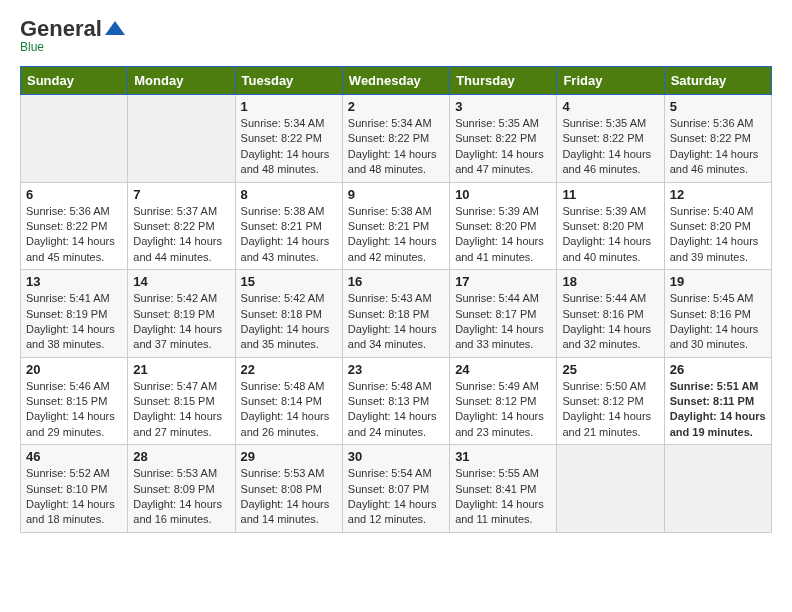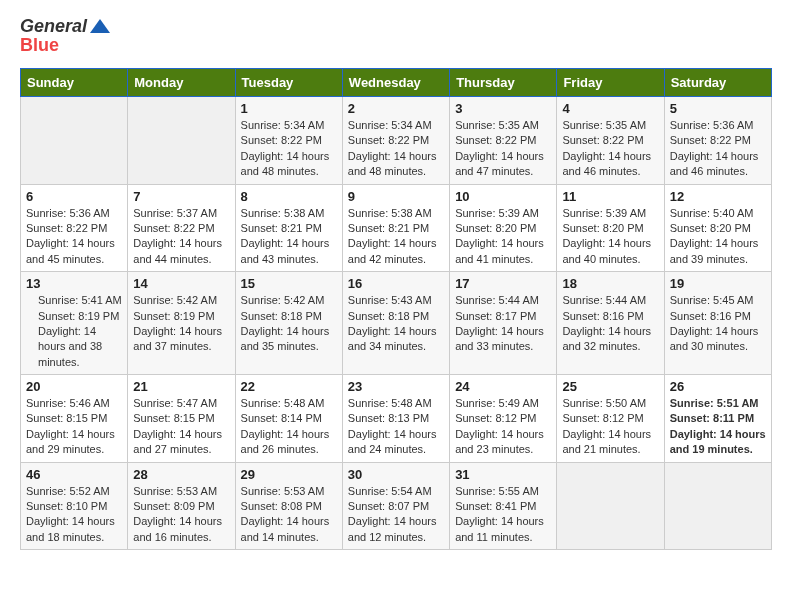--- a/index.html
+++ b/index.html
@@ -94,24 +94,24 @@
       background: #f0f0f0 !important;
     }
   </style>
 </head>
 <body>
 
 <div class="page">
   <div class="header">
     <div class="logo">
       <div class="logo-line">
-        <span style="font-size:18px;font-weight:bold;color:#333;font-style:italic;">General</span>
+        <span style="font-size:22px;font-weight:bold;color:#333;">General</span>
         <div class="logo-triangle"></div>
       </div>
-      <span style="font-size:18px;font-weight:bold;color:#ef4444;margin-top:-2px;">Blue</span>
+      <span style="font-size:12px;font-weight:normal;color:#15803d;margin-top:-2px;">Blue</span>
     </div>
   </div>
 
   <table>
     <thead>
       <tr>
         <th>Sunday</th>
         <th>Monday</th>
         <th>Tuesday</th>
         <th>Wednesday</th>
@@ -195,21 +195,21 @@
           <td>
             <div class="day-num">12</div>
             <div class="day-detail" style="white-space: pre-line;">Sunrise: 5:40 AM
 Sunset: 8:20 PM
 Daylight: 14 hours and 39 minutes.</div>
           </td>
         </tr>
         <tr>
           <td>
             <div class="day-num">13</div>
-            <div class="day-detail" style="white-space: pre-line; margin-left: 12px;">Sunrise: 5:41 AM
+            <div class="day-detail" style="white-space: pre-line;">Sunrise: 5:41 AM
 Sunset: 8:19 PM
 Daylight: 14 hours and 38 minutes.</div>
           </td>
           <td>
             <div class="day-num">14</div>
             <div class="day-detail" style="white-space: pre-line;">Sunrise: 5:42 AM
 Sunset: 8:19 PM
 Daylight: 14 hours and 37 minutes.</div>
           </td>
           <td>

